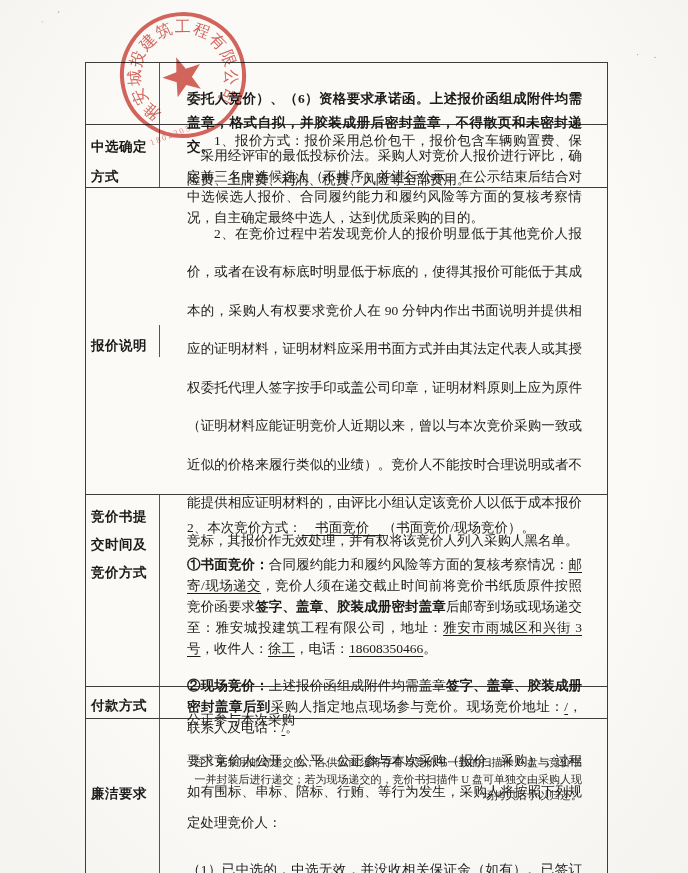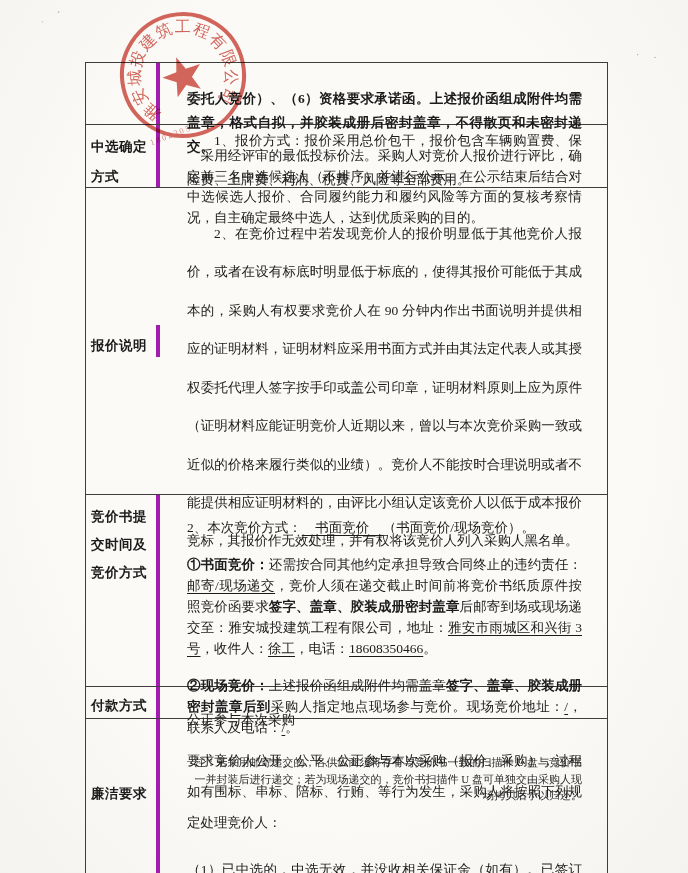--- a/index.html
+++ b/index.html
@@ -18,21 +18,21 @@
 
   
   .doc-table{
     position:absolute;left:85px;top:62px;width:523px;
     border-left:1px solid #3d3d3b;border-right:1px solid #3d3d3b;
     box-sizing:border-box;
   }
   .row{display:flex;border-top:1px solid #3d3d3b;box-sizing:border-box;}
   .label-cell{
     width:74px;flex:0 0 74px;box-sizing:border-box;
-    border-right:4px solid #a21caf;
+    border-right:1px solid #a21caf;
     padding:8px 2px 0 5px;
     font-size:13.5px;font-weight:600;letter-spacing:.5px;
     word-break:break-all;line-height:22px;
   }
   .content-cell{
     flex:1;box-sizing:border-box;min-width:0;
     padding:0 9px 0 11px;
     font-size:13.5px;line-height:21px;
     word-break:break-all;
   }
@@ -83,21 +83,21 @@
       <div class="label-cell">报价说明</div>
       <div class="content-cell">
         <p class="para"><span>1、报价方式：报价采用总价包干，报价包含车辆购置费、保险费、上牌费、利润、税费、风险等全部费用。</span></p>
         <p class="para"><span>2、在竞价过程中若发现竞价人的报价明显低于其他竞价人报价，或者在设有标底时明显低于标底的，使得其报价可能低于其成本的，采购人有权要求竞价人在 90 分钟内作出书面说明并提供相应的证明材料，证明材料应采用书面方式并由其法定代表人或其授权委托代理人签字按手印或盖公司印章，证明材料原则上应为原件（证明材料应能证明竞价人近期以来，曾以与本次竞价采购一致或近似的价格来履行类似的业绩）。竞价人不能按时合理说明或者不能提供相应证明材料的，由评比小组认定该竞价人以低于成本报价竞标，其报价作无效处理，并有权将该竞价人列入采购人黑名单。</span></p>
       </div>
     </div>
     <div class="row row-3">
       <div class="label-cell">竞价书提交时间及竞价方式</div>
       <div class="content-cell">
         <p class="para"><span>2、本次竞价方式：</span><span class="u">　书面竞价　</span><span>（书面竞价/现场竞价）。</span></p>
-        <p class="para"><span class="b">①书面竞价：</span><span>还需按合同其他约定承担导致合同终止的违约责任：</span><span class="u">邮寄/现场递交</span><span>，竞价人须在递交截止时间前将竞价书纸质原件按照竞价函要求</span><span class="b">签字、盖章、胶装成册密封盖章</span><span>后邮寄到场或现场递交至：雅安城投建筑工程有限公司，地址：</span><span class="u">雅安市雨城区和兴街 3 号</span><span>，收件人：</span><span class="u">徐工</span><span>，电话：</span><span class="u">18608350466</span><span>。</span></p>
+        <p class="para"><span class="b">①书面竞价：</span><span>合同履约能力和履约风险等方面的复核考察情况：</span><span class="u">邮寄/现场递交</span><span>，竞价人须在递交截止时间前将竞价书纸质原件按照竞价函要求</span><span class="b">签字、盖章、胶装成册密封盖章</span><span>后邮寄到场或现场递交至：雅安城投建筑工程有限公司，地址：</span><span class="u">雅安市雨城区和兴街 3 号</span><span>，收件人：</span><span class="u">徐工</span><span>，电话：</span><span class="u">18608350466</span><span>。</span></p>
         <p class="para"><span class="b">②现场竞价：</span><span>上述报价函组成附件均需盖章</span><span class="b">签字、盖章、胶装成册密封盖章后到</span><span>采购人指定地点现场参与竞价。现场竞价地址：</span><span class="u">/</span><span>，联系人及电话：</span><span class="u">/</span><span>。</span></p>
         <p class="para note"><span>注：若采用邮寄递交的，各供应商须将存有与竞价书一致的扫描件 U 盘与竞价书一并封装后进行递交；若为现场递交的，竞价书扫描件 U 盘可单独交由采购人现场拷贝后予以归还。</span></p>
       </div>
     </div>
     <div class="row row-4">
       <div class="label-cell">付款方式</div>
       <div class="content-cell">
         <p class="para"><span>公正参与本次采购</span></p>
       </div>
     </div>

